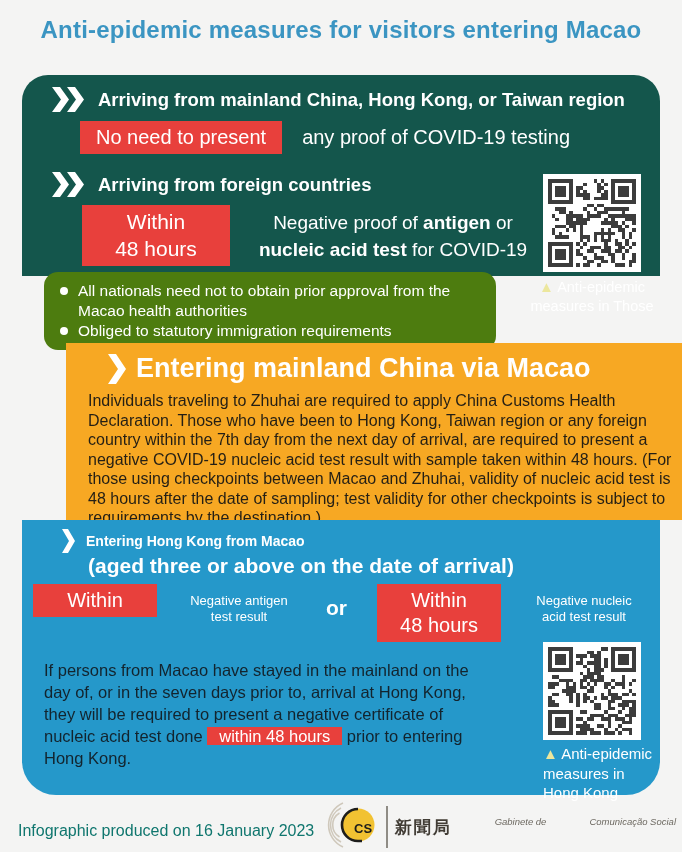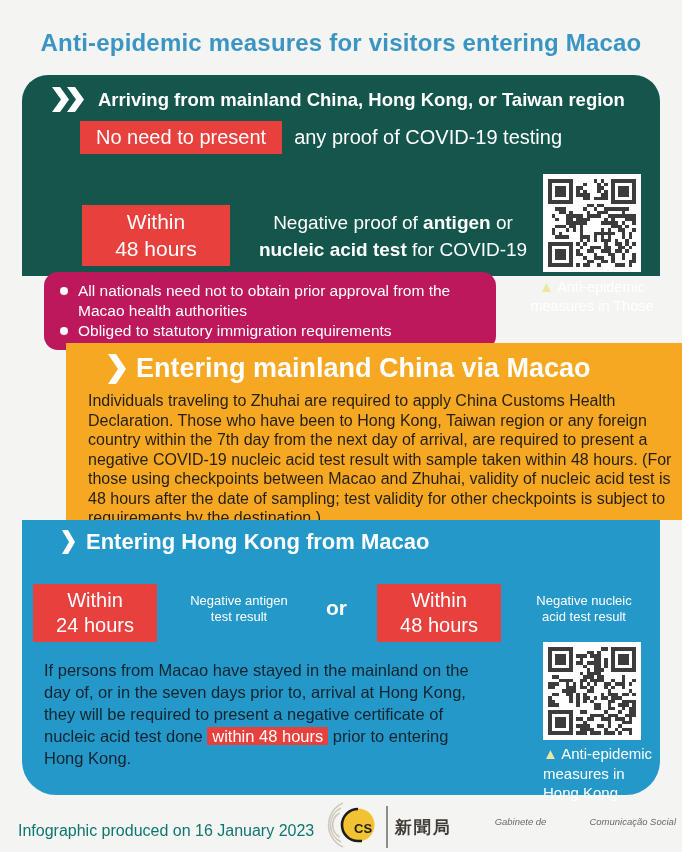--- a/index.html
+++ b/index.html
@@ -5,47 +5,47 @@
   * { margin:0; padding:0; box-sizing:border-box; }
   html,body { background:#e9e9e9; }
   .page {
     position:relative; width:682px; height:852px; margin:0 auto;
     background:#f4f4f3; overflow:hidden;
     font-family:"Liberation Sans", sans-serif;
   }
   .title {
     position:absolute; top:16px; left:0; right:0;
     text-align:center; font-size:24px; font-weight:bold;
-    color:#3b95c2; letter-spacing:0.2px;margin-top:13px;
+    color:#3b95c2; letter-spacing:0.2px;
   }
   .panel { position:absolute; left:22px; top:75px; width:638px; height:720px; }
 
   
   .sec-macao {
     position:absolute; top:0; left:0; width:638px; height:201px;
     background:#14564c; border-radius:26px 26px 0 0;
   }
   .m-h1, .m-h2 {
     position:absolute; display:flex; align-items:center; gap:13px;
     color:#fff; font-size:18.5px; font-weight:bold; white-space:nowrap;
   }
   .m-h1 { left:30px; top:12px; }
   .m-h2 { left:30px; top:97px; }
   .badge { background:#e8403c; color:#fff; text-align:center; }
-  .m-row1 { position:absolute; left:58px; top:46px; display:flex; align-items:center; gap:12px; }
+  .m-row1 { position:absolute; left:58px; top:46px; display:flex; align-items:center; gap:20px; }
   .badge-noneed { font-size:20px; padding:5px 16px; white-space:nowrap; }
   .m-after { color:#fff; font-size:20px; white-space:nowrap; }
   .badge-48 { position:absolute; left:60px; top:130px; width:148px; padding:4px 0; font-size:21px; line-height:1.27; }
   .m-proof {
     position:absolute; left:212px; top:135px; width:318px;
     color:#fff; font-size:19px; text-align:center; line-height:1.42;
   }
   .m-greenbox {
     position:absolute; left:22px; top:197px; width:452px;
-    background:#be185d; border-radius:14px; padding:9px 14px 9px 16px;
+    background:#4d7c0f; border-radius:14px; padding:9px 14px 9px 16px;
     color:#fff; font-size:15.5px; line-height:1.3;
   }
   .bullet-row { display:flex; gap:10px; }
   .dot { flex:none; width:8px; height:8px; border-radius:50%; background:#fff; margin-top:6px; }
   .qr-box { position:absolute; width:98px; height:98px; background:#fff; padding:5px; }
   .m-qr { left:521px; top:99px; }
   .m-cap {
     position:absolute; left:486px; top:202px; width:168px;
     text-align:center; color:#fff; font-size:14.5px; line-height:1.3;
   }
@@ -59,32 +59,32 @@
   }
   .c-body { position:absolute; left:22px; top:48px; width:602px; color:#241f15; font-size:16px; line-height:1.22; }
 
   
   .sec-hk {
     position:absolute; top:445px; left:0; width:638px; height:275px;
     background:#2598ca; border-radius:0 0 34px 34px;
   }
   .h-head1 {
     position:absolute; left:40px; top:9px; display:flex; align-items:center; gap:11px;
-    color:#fff; font-size:22px; font-weight:bold; white-space:nowrap;text-align:center;
+    color:#fff; font-size:14px; font-weight:bold; white-space:nowrap;text-align:center;
   }
   .h-head2 { position:absolute; left:66px; top:34px; color:#fff; font-size:21px; font-weight:bold; white-space:nowrap; }
   .h-badge { position:absolute; top:64px; width:124px; padding:4px 0; font-size:20px; line-height:1.24; }
   .h-badge24 { left:11px; }
   .h-badge48 { left:355px; }
   .h-label { position:absolute; top:73px; text-align:center; color:#fff; font-size:13px; line-height:1.22; }
   .h-label24 { left:136px; width:162px; }
   .h-label48 { left:486px; width:152px; }
   .h-or { position:absolute; left:304px; top:76px; color:#fff; font-size:21px; font-weight:bold; }
   .h-body { position:absolute; left:22px; top:139px; width:438px; color:#13242e; font-size:16.5px; line-height:1.34; }
-  .h-highlight { background:#e8403c; color:#fff; padding:0 5px; }
+  .h-highlight { background:#e8403c; color:#fff; padding:0 12px; }
   .h-qr { left:521px; top:122px; }
   .h-cap { position:absolute; left:521px; top:224px; color:#fff; font-size:15px; line-height:1.3; }
 
   
   .f-note { position:absolute; left:18px; top:822px; color:#0f766e; font-size:16px; }
   .logo { position:absolute; right:6px; top:800px; display:flex; align-items:center; gap:7px; }
   .logo-divider { width:1.5px; height:42px; background:#8f8c85; }
   .logo-text { display:flex; flex-direction:row; gap:19px;text-align:right; }
   .logo-cn { font-size:17px; font-weight:bold; color:#413c35; letter-spacing:2px; }
   .logo-pt { font-size:9.5px; font-style:italic; color:#6e6a62; line-height:1.3;margin-left:24px; }
@@ -111,20 +111,31 @@
             </svg>
         </span>
         <span>Arriving from mainland China, Hong Kong, or Taiwan region</span>
       </div>
 
       <div class="m-row1">
         <span class="badge badge-noneed">No need to present</span>
         <span class="m-after">any proof of COVID-19 testing</span>
       </div>
 
+      <div class="m-h2">
+        <span class="chev">
+          <svg width="33" height="25" viewBox="0 0 33 25">
+              <g fill="#ffffff">
+            <polygon points="0,0 8,0 17,12.5 8,25 0,25 9,12.5"></polygon>
+            <polygon points="15,0 23,0 32,12.5 23,25 15,25 24,12.5"></polygon>
+          </g>
+            </svg>
+        </span>
+        <span>Arriving from foreign countries</span>
+      </div>
 
       <div class="badge badge-48">
         <div>Within</div>
         <div>48 hours</div>
       </div>
 
       <div class="m-proof">
         <div><span>Negative proof of </span><b>antigen</b><span> or</span></div>
         <div><b>nucleic acid test</b><span> for COVID-19</span></div>
       </div>
@@ -459,24 +470,24 @@
 
     <div class="sec-hk">
       <div class="h-head1">
         <span class="chev">
           <svg width="13" height="24" viewBox="0 0 13 24">
               <polygon fill="#ffffff" points="0,0 6,0 13,12 6,24 0,24 7,12"></polygon>
             </svg>
         </span>
         <span>Entering Hong Kong from Macao</span>
       </div>
+      <div class="h-head2">(aged three or above on the date of arrival)</div>
 
       <div class="badge h-badge h-badge24">
         <div>Within</div>
-        <div>24 hours</div>
       </div>
       <div class="h-label h-label24">
         <div>Negative antigen</div>
         <div>test result</div>
       </div>
       <div class="h-or">or</div>
       <div class="badge h-badge h-badge48">
         <div>Within</div>
         <div>48 hours</div>
       </div>

